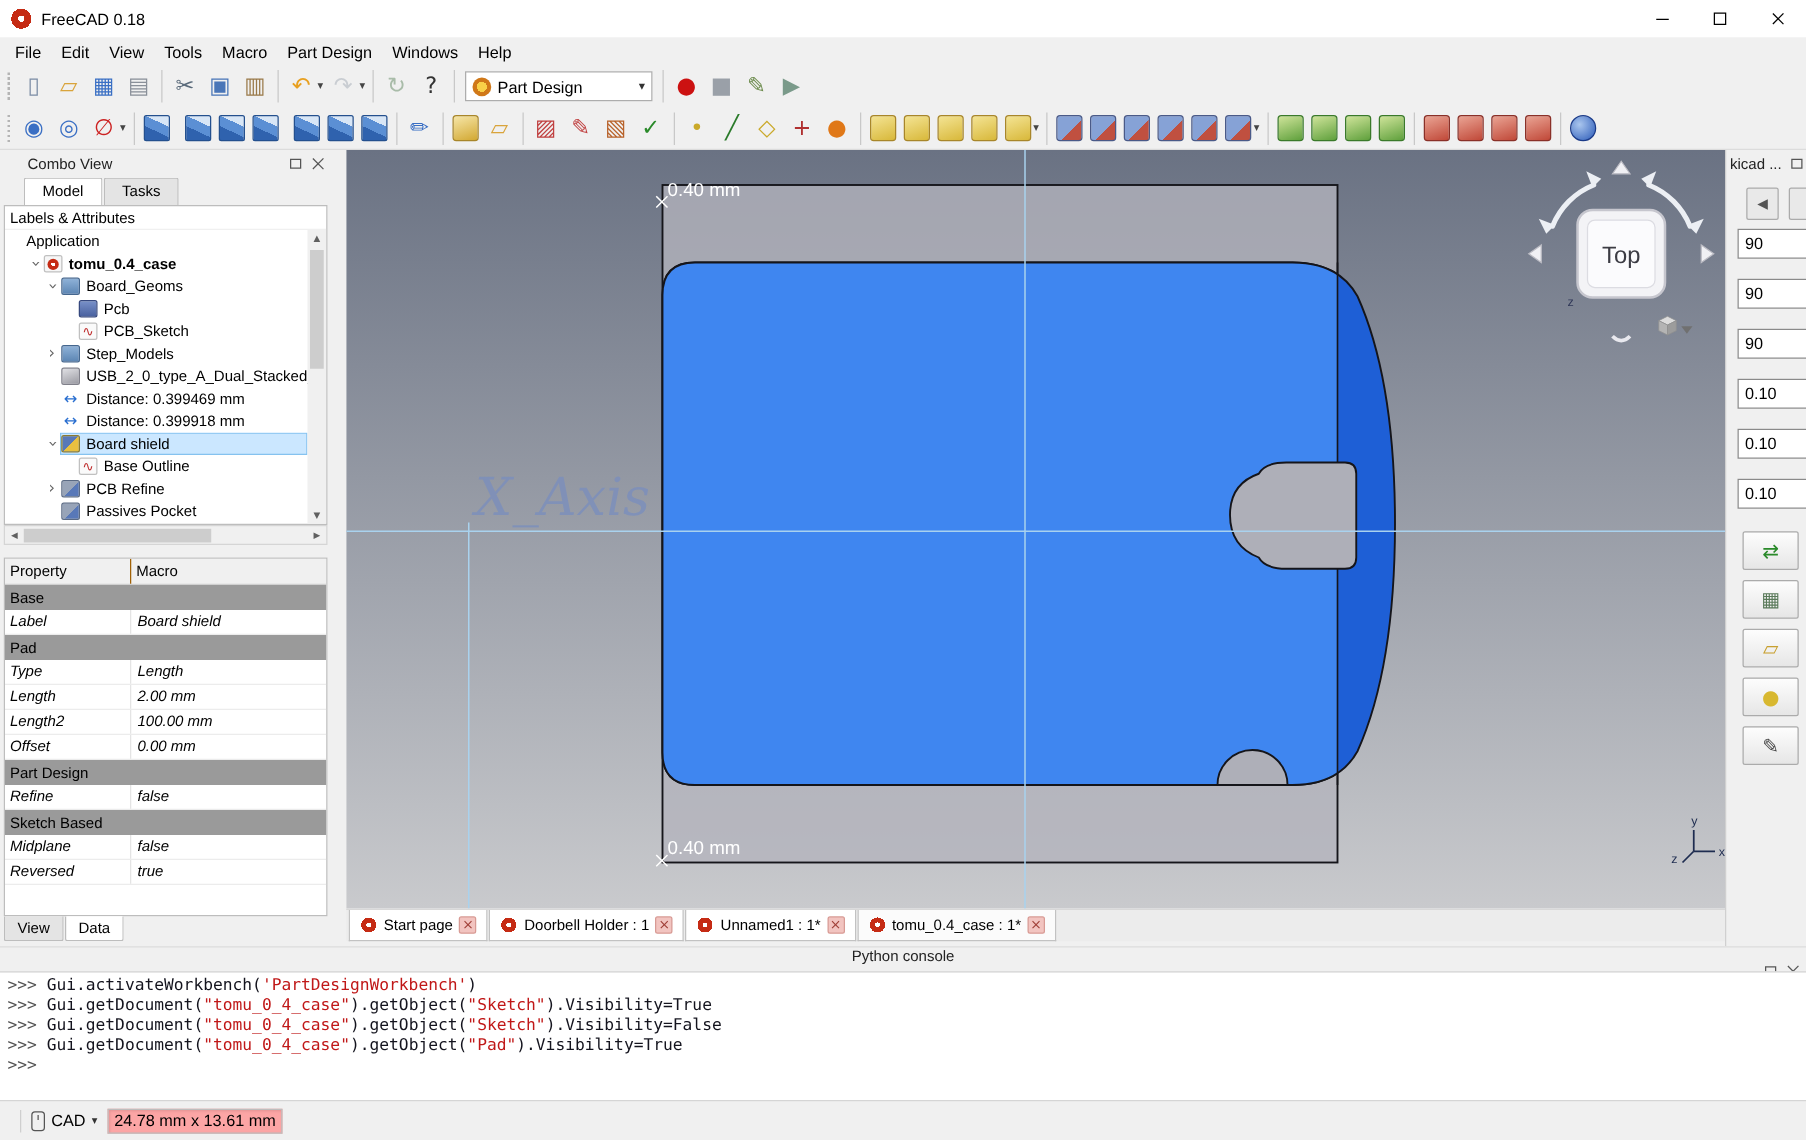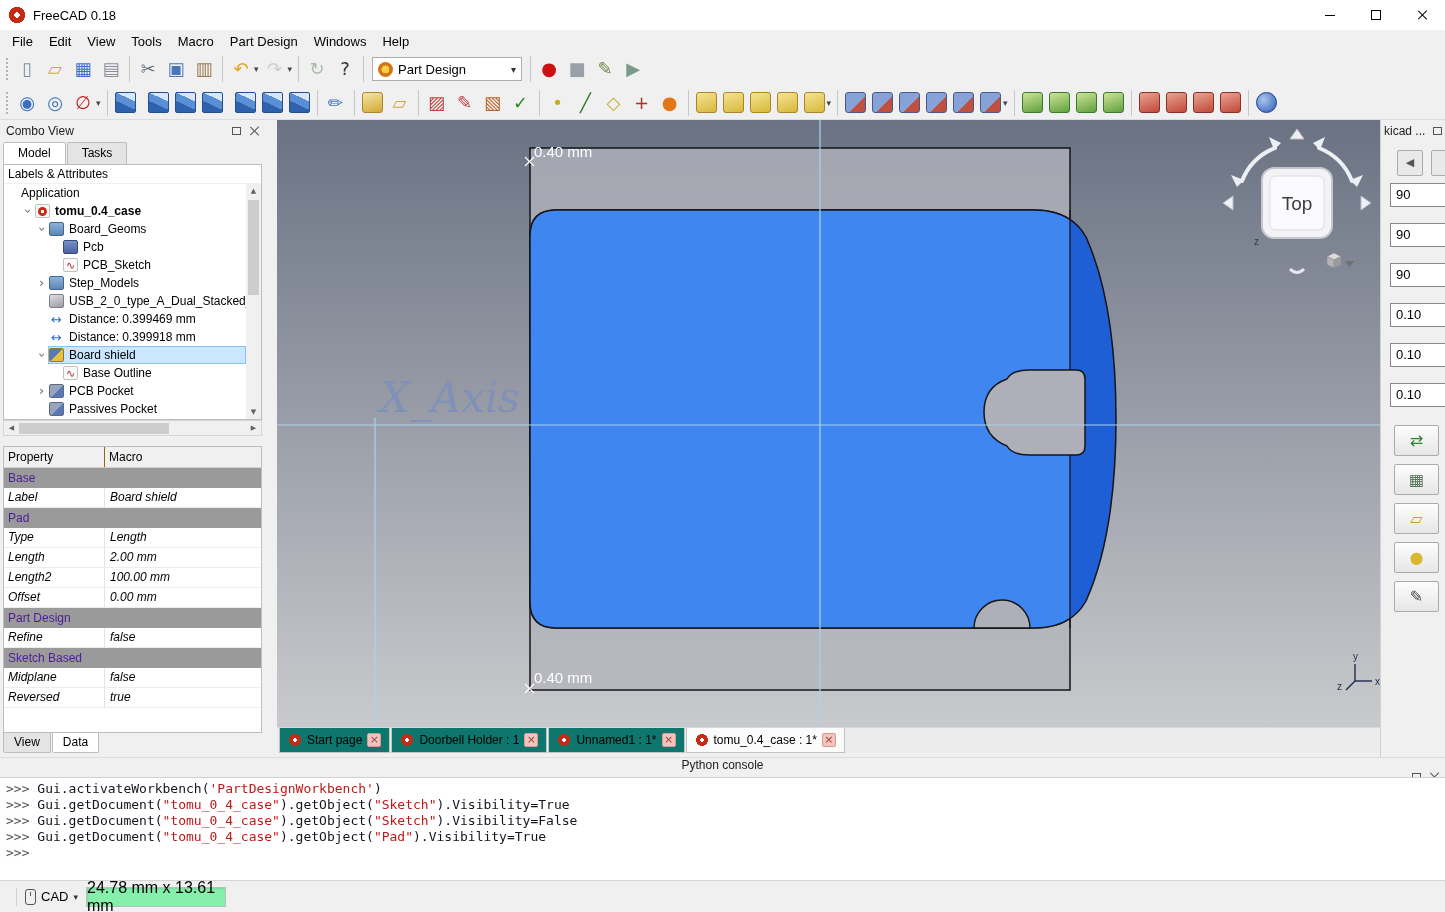--- a/index.html
+++ b/index.html
@@ -42,21 +42,21 @@
 .tbi.v-body{width:21px;height:21px;margin:1px;background:linear-gradient(160deg,#f6e6a8,#d2a832);border:1px solid #a8862a;border-radius:3px;}
 .tbdd{font-size:9px;color:#444;margin-left:1px;font-family:"DejaVu Sans",sans-serif;}
 .tbsep{width:1px;height:26px;background:#c8c8c8;margin:0 4px;}
 .tbgap{width:6px;}
 .wbsel{display:flex;align-items:center;width:150px;height:24px;background:#fff;border:1px solid #adadad;margin:0 4px;padding:0 5px;gap:5px;}
 .wbicon{width:15px;height:15px;border-radius:50%;background:radial-gradient(circle at 50% 50%,#f8d048 0 4px,#d07818 4px 7.5px);}
 .wbtext{flex:1;font-size:13px;}
 .wbarrow{font-size:10px;color:#333;font-family:"DejaVu Sans",sans-serif;}
 
 
-#combo-view{position:absolute;left:0;top:120px;width:265px;height:637px;background:#f0f0f0;}
+#combo-view{position:absolute;left:0;top:120px;width:265px;height:637px;background:#f0f0f0;padding-left:16px;}
 .panel-title{height:21px;display:flex;align-items:center;padding:0 6px;font-size:12px;color:#222;}
 .pticons{margin-left:auto;display:flex;align-items:center;gap:8px;}
 .float-ic{width:9px;height:8px;border:1px solid #555;display:inline-block;}
 #combo-tabs{height:23px;display:flex;align-items:flex-end;padding-left:3px;gap:1px;}
 .ctab{padding:3px 14px 4px;font-size:12px;background:#e4e4e4;border:1px solid #bdbdbd;border-bottom:none;border-radius:2px 2px 0 0;}
 .ctab.active{background:#fff;position:relative;z-index:2;}
 #tree-box{position:absolute;left:3px;top:44px;width:259px;height:256px;background:#fff;border:1px solid #bdbdbd;overflow:hidden;}
 #tree-header{height:19px;line-height:19px;padding-left:4px;font-size:12px;border-bottom:1px solid #f0f0f0;}
 #tree-view{position:absolute;left:0;top:19px;right:15px;bottom:0;overflow:hidden;}
 .trow{height:18px;display:flex;align-items:center;font-size:12px;white-space:nowrap;}
@@ -82,36 +82,36 @@
 .sarrow{font-size:7px;color:#606060;line-height:14px;font-family:"DejaVu Sans",sans-serif;}
 .sthumb{width:11px;height:95px;background:#cdcdcd;margin:2px 0;}
 #tree-hscroll{position:absolute;left:3px;top:300px;width:259px;height:16px;background:#f0f0f0;border:1px solid #d5d5d5;display:flex;align-items:center;}
 #tree-hscroll .sarrow{width:15px;text-align:center;}
 .hthumb{height:11px;width:150px;background:#cdcdcd;}
 #tree-hscroll .spacer{flex:1;}
 #prop-box{position:absolute;left:3px;top:326px;width:259px;height:287px;background:#fff;border:1px solid #bdbdbd;overflow:hidden;font-size:12px;}
 #prop-header{display:flex;height:21px;background:#f0f0f0;border-bottom:1px solid #d0d0d0;}
 #prop-header span{padding:3px 4px;}
 #prop-header span:first-child{width:101px;border-right:1px solid #a16207;}
-.pgroup{height:20px;line-height:20px;background:#9a9a9a;color:#4c1d95;padding-left:4px;}
+.pgroup{height:20px;line-height:20px;background:#9a9a9a;color:#000000;padding-left:4px;}
 .prow{display:flex;height:20px;line-height:19px;border-bottom:1px solid #ececec;font-style:italic;}
 .pname{width:101px;padding-left:4px;border-right:1px solid #e4e4e4;overflow:hidden;}
 .pval{flex:1;padding-left:5px;overflow:hidden;}
 #combo-bottom-tabs{position:absolute;left:3px;top:613px;height:20px;display:flex;gap:1px;}
 .btab{padding:2px 10px 3px;font-size:12px;background:#e4e4e4;border:1px solid #bdbdbd;border-top:none;border-radius:0 0 2px 2px;}
 .btab.active{background:#fff;}
 #splitter{position:absolute;left:265px;top:120px;width:12px;height:637px;}
 
 
 #viewport{position:absolute;left:277px;top:120px;width:1103px;height:607px;}
 #viewport svg{display:block;}
 
 
 #document-tabs{position:absolute;left:277px;top:727px;width:1103px;height:26px;background:#ececec;display:flex;align-items:stretch;padding-left:2px;border-top:1px solid #d8d8d8;}
-.dtab{display:flex;align-items:center;gap:5px;padding:0 8px;font-size:12px;background:#0f766e;border:1px solid #c2c2c2;border-top:none;margin-right:1px;}
+.dtab{display:flex;align-items:center;gap:5px;padding:0 8px;font-size:12px;background:#ffffff;border:1px solid #c2c2c2;border-top:none;margin-right:1px;}
 .dtab.active{background:#fbfbfb;}
 .dtclose{width:14px;height:14px;background:#f2c4c0;border:1px solid #d89a94;color:#a04038;font-size:11px;line-height:12px;text-align:center;border-radius:2px;font-family:"DejaVu Sans",sans-serif;}
 
 
 #right-panel{position:absolute;left:1380px;top:120px;width:65px;height:637px;background:#f0f0f0;border-left:1px solid #d0d0d0;overflow:hidden;}
 #right-panel .panel-title{padding:0 3px;}
 .rnav{position:absolute;left:16px;top:30px;width:26px;height:26px;background:#e9e9e9;border:1px solid #ababab;text-align:center;line-height:24px;color:#555;font-size:11px;font-family:"DejaVu Sans",sans-serif;border-radius:2px;}
 .rnav2{left:50px;width:26px;}
 #right-panel-values{position:absolute;left:9px;top:63px;width:70px;}
 .rspin{height:24px;margin-bottom:16px;background:#fff;border:1px solid #8a8a8a;font-size:13px;padding:3px 5px;}
@@ -128,21 +128,21 @@
 .seg-s{color:#c01818;}
 
 
 #statusbar{position:absolute;left:0;top:880px;width:1445px;height:32px;background:#f0f0f0;border-top:1px solid #d5d5d5;display:flex;align-items:center;padding:0 8px;font-size:13px;}
 #sb-msg{flex:1;overflow:hidden;white-space:nowrap;}
 .sbsep{width:1px;height:18px;background:#cfcfcf;margin:0 8px;}
 #sb-nav{display:flex;align-items:center;gap:5px;}
 .mouseico{width:11px;height:16px;border:1.5px solid #555;border-radius:3px;position:relative;display:inline-block;}
 .mouseico::before{content:"";position:absolute;left:3.5px;top:2px;width:1px;height:4px;background:#555;}
 .ddarrow{font-size:9px;color:#333;font-family:"DejaVu Sans",sans-serif;}
-#sb-dims{width:140px;height:20px;border:1px solid #bdbdbd;box-shadow:inset 1px 1px 2px rgba(0,0,0,0.10);display:flex;align-items:center;justify-content:center;font-size:16px;background:#86efac;margin-left:8px;}
+#sb-dims{width:140px;height:20px;border:1px solid #bdbdbd;box-shadow:inset 1px 1px 2px rgba(0,0,0,0.10);display:flex;align-items:center;justify-content:center;font-size:13px;background:#fca5a5;margin-left:8px;}
 </style>
 </head>
 <body>
 
 <div id="titlebar">
   <span class="fclogo big"></span>
   <span id="title-text">FreeCAD 0.18</span>
   <span class="spacer"></span>
   <span class="wctl">
       <i class="ic-min"></i>
@@ -459,21 +459,21 @@
           <span class="chev"></span>
           <span class="tin">
             <span class="ti ti-sketch"></span>
             <span class="tlabel">Base Outline</span>
           </span>
         </div>
         <div class="trow" style="padding-left: 31px;">
           <span class="chev">›</span>
           <span class="tin">
             <span class="ti ti-pocket"></span>
-            <span class="tlabel">PCB Pocket</span>
+            <span class="tlabel">PCB Refine</span>
           </span>
         </div>
         <div class="trow" style="padding-left: 31px;">
           <span class="chev"></span>
           <span class="tin">
             <span class="ti ti-pocket"></span>
             <span class="tlabel">Passives Pocket</span>
           </span>
         </div>
       </div>

